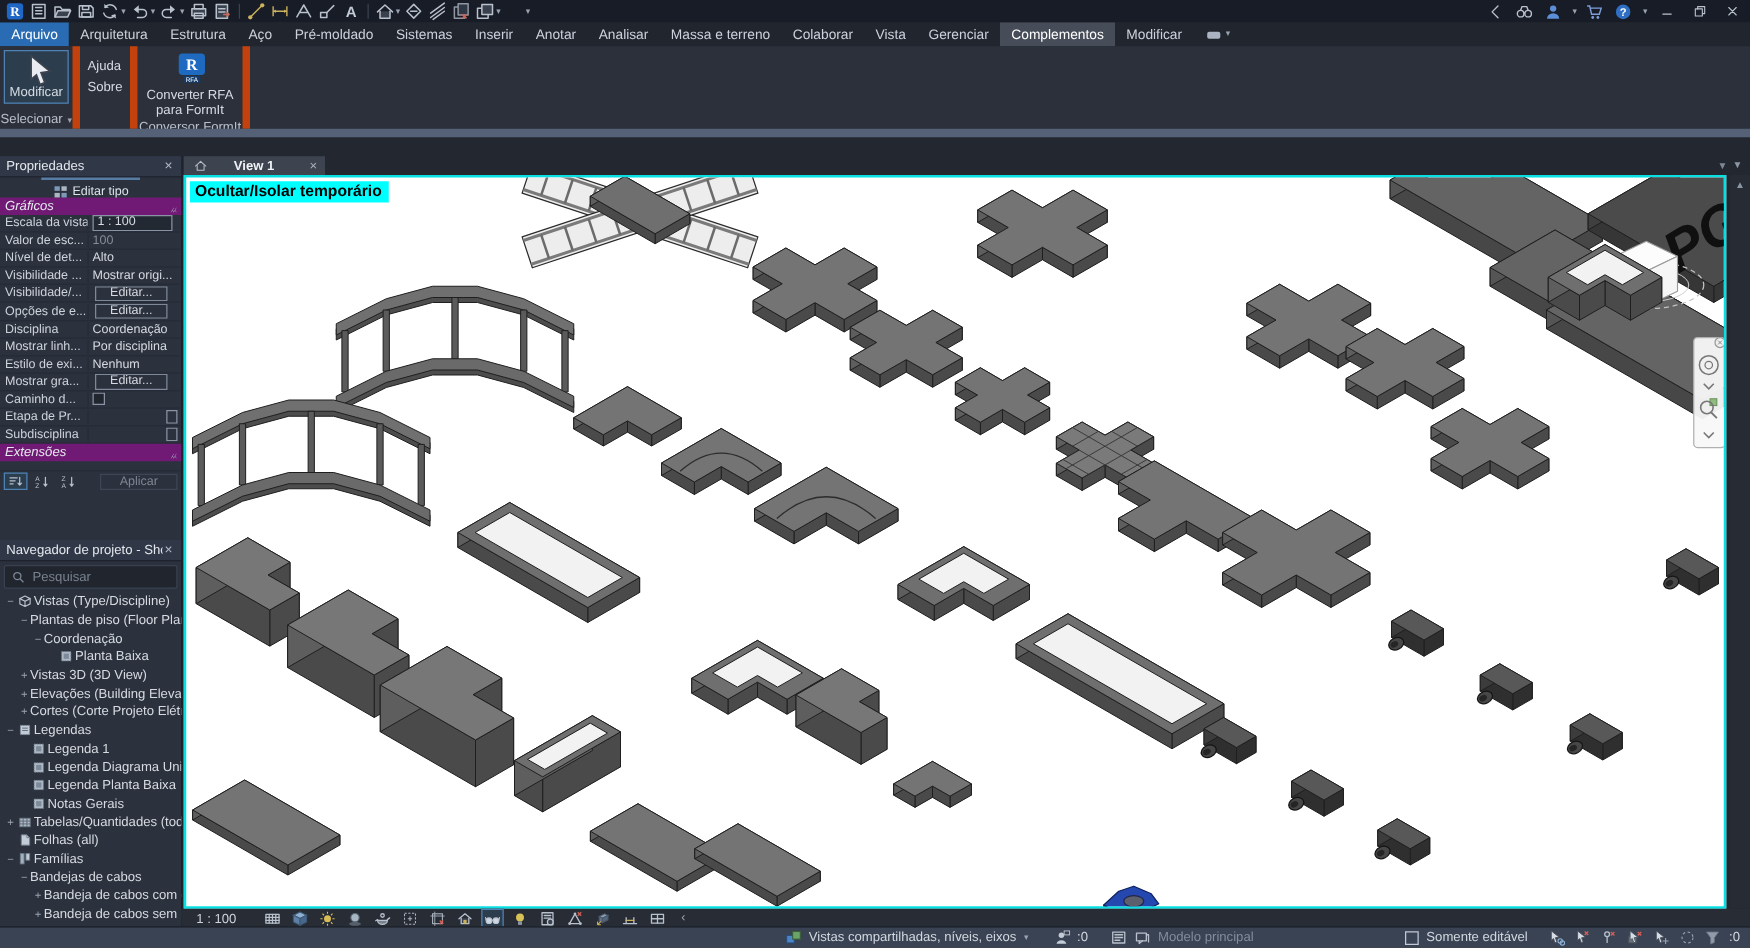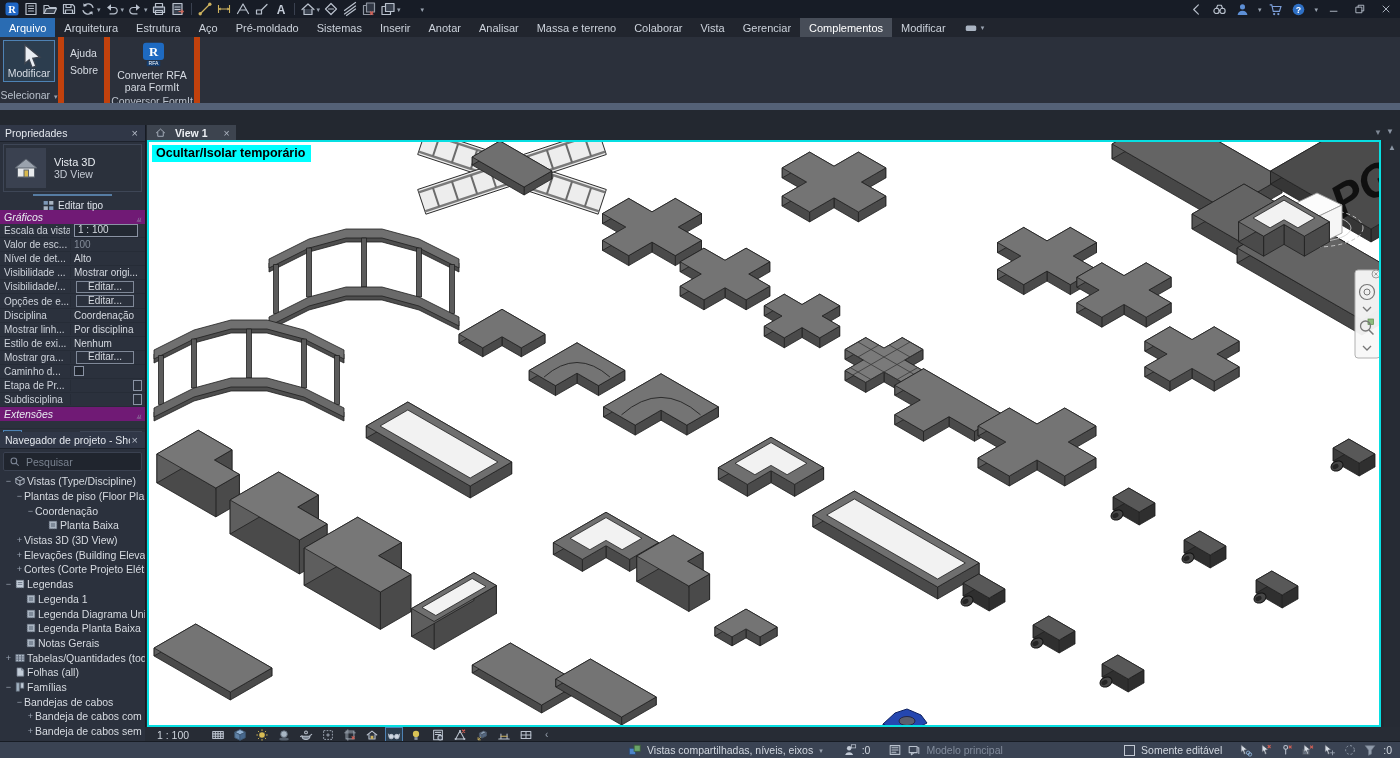--- a/index.html
+++ b/index.html
@@ -59,21 +59,21 @@
   .apply{margin-left:auto;width:60px;text-align:center;color:#7e8694;font-size:10px;border:1px solid #3e4656;height:11px;line-height:11px;}
   #browser{left:0;top:322px;width:145px;height:310px;}
   .search{margin:3px;height:17px;background:#20252e;border:1px solid #3a4150;border-radius:2px;display:flex;align-items:center;gap:4px;padding:0 4px;}
   .search .ph{color:#79828f;font-size:10.5px;}
   #tree{position:relative;}
   .trow{height:14.7px;display:flex;align-items:center;font-size:10.5px;color:#d7dbe1;white-space:nowrap;overflow:hidden;}
   .texp{width:9px;text-align:center;color:#9aa4b2;font-size:9px;flex:none;}
   .ticn{width:14px;flex:none;display:flex;justify-content:center;}
   
   .doc-tabs{position:absolute;left:147px;top:15px;right:16px;height:15px;display:flex;align-items:stretch;}
-  .dtab{background:#3d444f;display:flex;align-items:center;gap:8px;padding:0 6px;font-size:10.5px;color:#eef1f5;font-weight:bold;}
+  .dtab{background:#3d444f;display:flex;align-items:center;gap:20px;padding:0 6px;font-size:10.5px;color:#eef1f5;font-weight:bold;}
   .dtab .x{color:#aeb6c2;font-weight:normal;margin-left:8px;}
   .dtab-caret{margin-left:auto;color:#7e8794;font-size:8px;align-self:center;padding-right:2px;}
   .viewport{position:absolute;left:147px;top:30px;width:1230px;height:583px;border:2px solid #07dfe2;background:#ffffff;}
   .viewport svg{position:absolute;left:0;top:0;}
   .overlay-label{position:absolute;left:3px;top:3px;background:#00ffff;color:#000;font-weight:bold;font-size:12.5px;padding:1px 6px 2px 4px;z-index:5;}
   .vscroll{position:absolute;left:1384px;top:30px;width:16px;height:587px;background:#262b34;}
   .vscroll .up{display:block;text-align:center;color:#8b95a3;font-size:8px;padding-top:3px;}
   .viewlist-caret{position:absolute;left:1386px;top:17px;color:#8b95a3;font-size:8px;}
   .viewcontrol{position:absolute;left:145px;right:0;top:617px;height:15px;background:#272c35;display:flex;align-items:center;}
   .vc-scale{margin-left:12px;width:52px;font-size:10.5px;color:#ced4dc;}
@@ -421,33 +421,20 @@
     </div>
   <div class="redge"></div>
 
   <div class="workspace">
 
     <div class="pal" id="props">
       <div class="pal-header">
         <span class="t">Propriedades</span>
         <span class="pal-x">×</span>
       </div>
-      <div class="typebox">
-        <span class="ticon">
-            <svg width="28" height="28" viewBox="0 0 28 28">
-              <rect x="5.5" y="13" width="17" height="10" fill="#e8eaec" stroke="#5a626d"></rect>
-              <path d="M3 14 L14 5 L25 14 Z" fill="#9aa2ad" stroke="#5a626d"></path>
-              <rect x="12" y="16" width="4.5" height="7" fill="#d8b84e" stroke="#5a626d"></rect>
-            </svg>
-          </span>
-        <span style="padding-left:6px;">
-          <div class="tt1">Vista 3D</div>
-          <div class="tt2">3D View</div>
-        </span>
-      </div>
       <div class="combo-row">
         <span class="combo">
           <span>Vista 3D: {3D - S</span>
           <span class="caret" style="margin-left:auto;">▾</span>
         </span>
         <span class="edit-type">
           <span class="ic14">
               <svg width="13" height="13" viewBox="0 0 16 16">
                 <rect x="2" y="2.5" width="5.2" height="4.5" fill="#7d98b8"></rect>
                 <rect x="8.8" y="2.5" width="5.2" height="4.5" fill="#aab6c4"></rect>

